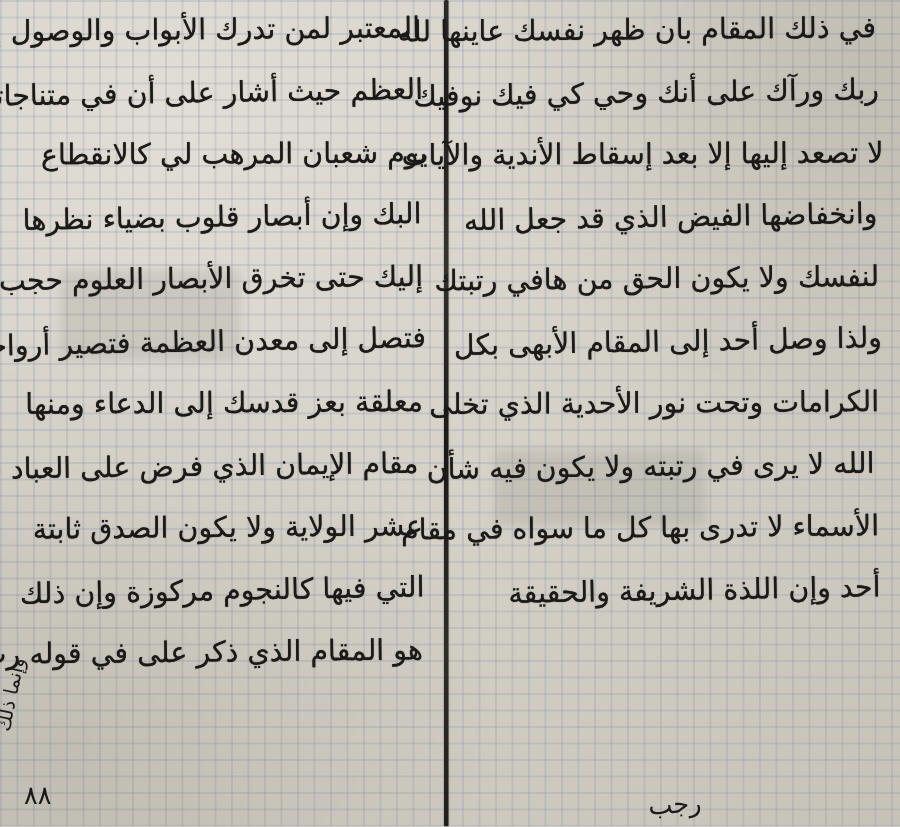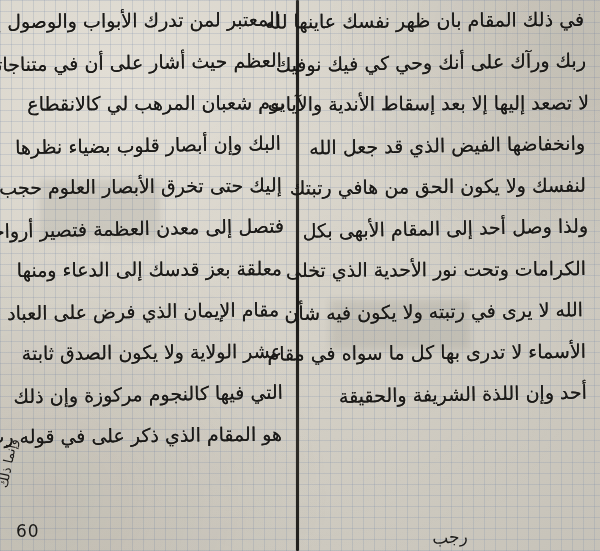--- a/index.html
+++ b/index.html
@@ -185,15 +185,15 @@
     <div class="line">إليك حتى تخرق الأبصار العلوم حجب النور</div>
     <div class="line">فتصل إلى معدن العظمة فتصير أرواحنا</div>
     <div class="line">معلقة بعز قدسك إلى الدعاء ومنها</div>
     <div class="line">مقام الإيمان الذي فرض على العباد فيها</div>
     <div class="line">عشر الولاية ولا يكون الصدق ثابتة</div>
     <div class="line">التي فيها كالنجوم مركوزة وإن ذلك</div>
     <div class="line">هو المقام الذي ذكر على في قوله رب</div>
     <div id="margin-note">وإنما ذلك</div>
   </div>
 
-  <div id="folio">60</div>
+  <div id="folio">٨٨</div>
 
 </div>
 
 </body></html>

